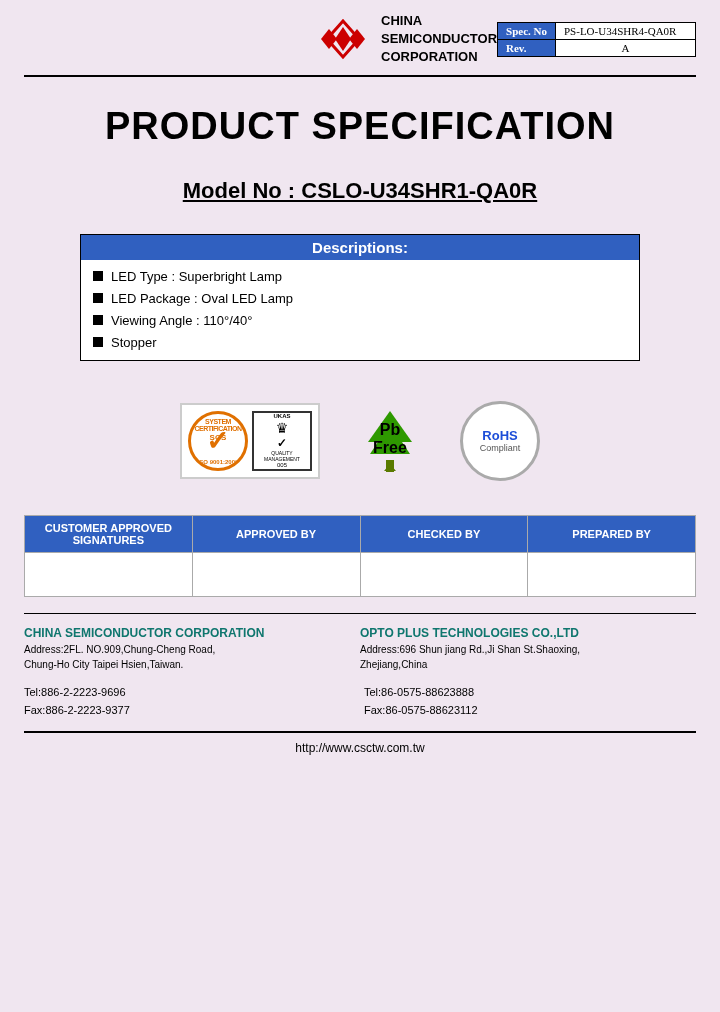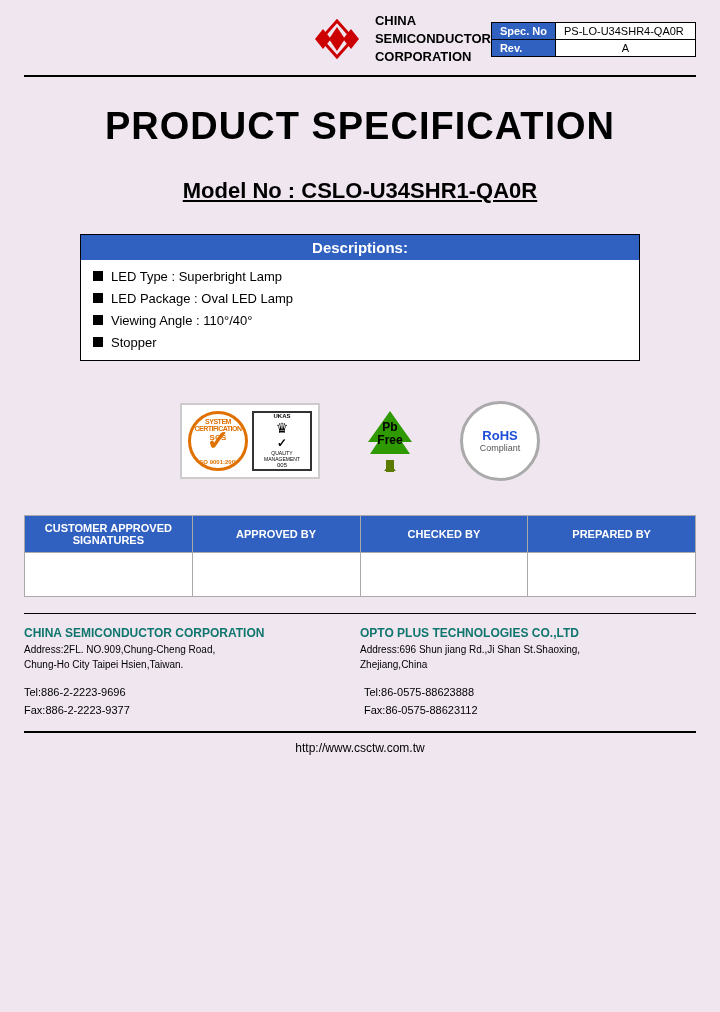--- a/index.html
+++ b/index.html
@@ -41,20 +41,21 @@
       line-height: 1.4;
       color: #000;
     }
     .spec-table {
       border-collapse: collapse;
       font-size: 11px;
     }
     .spec-table td {
       border: 1px solid #000;
       padding: 2px 8px;
+      font-family: Liberation Serif, serif;
     }
     .spec-label {
       background: #3060c0;
       color: #fff;
       font-weight: bold;
       white-space: nowrap;
     }
     .spec-value {
       background: #fff;
       min-width: 140px;
@@ -199,21 +200,21 @@
       align-items: center;
       position: relative;
     }
     .tree-svg {
       width: 60px;
       height: 70px;
     }
     .pb-text {
       position: absolute;
       top: 15px;
-      font-size: 12px;
+      font-size: 16px;
       font-weight: bold;
       color: #000;
       text-align: center;
       line-height: 1.1;
     }
 
     .rohs-badge {
       width: 80px;
       height: 70px;
       border-radius: 50%;

